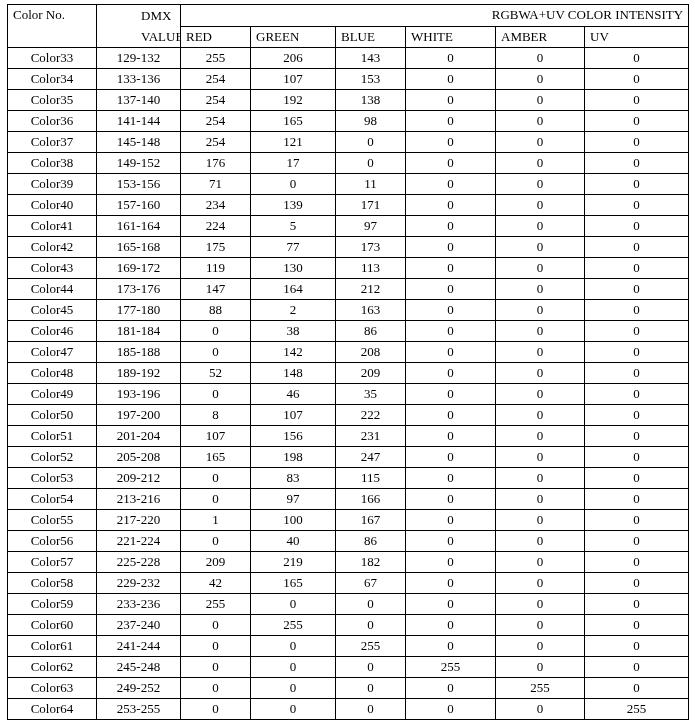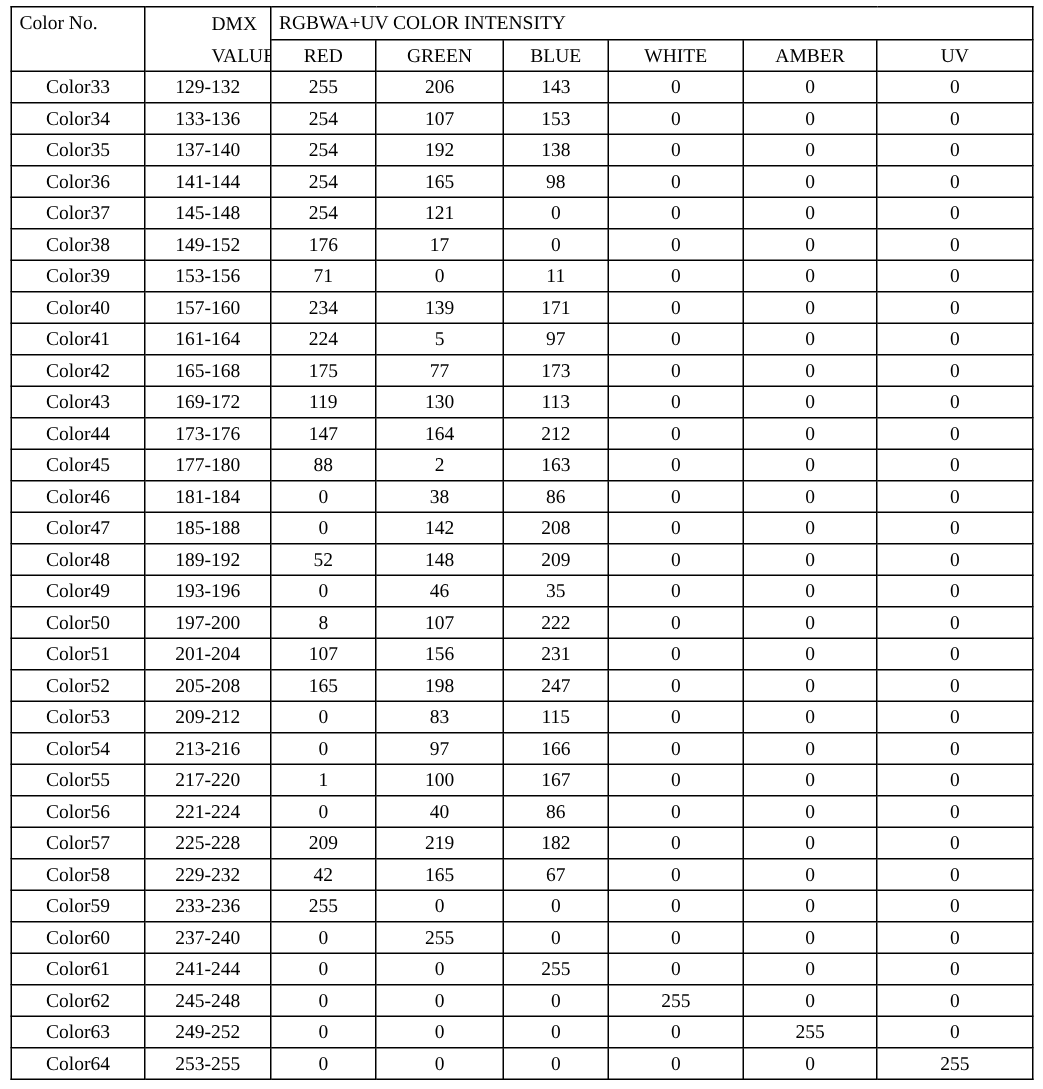--- a/index.html
+++ b/index.html
@@ -43,24 +43,24 @@
     text-align: left;
     height: 42px;
     padding-top: 0;
     padding-left: 44px;
   }
   th.dmx div {
     height: 21px;
     line-height: 21px;
   }
   th.group {
+    text-align: right;
+  }
+  th.channel {
     text-align: left;
-  }
-  th.channel {
-    text-align: center;
   }
   td.cell-name {
     text-align: center;
   }
   td.cell-num {
     text-align: center;
   }
 </style>
 </head>
 <body>

